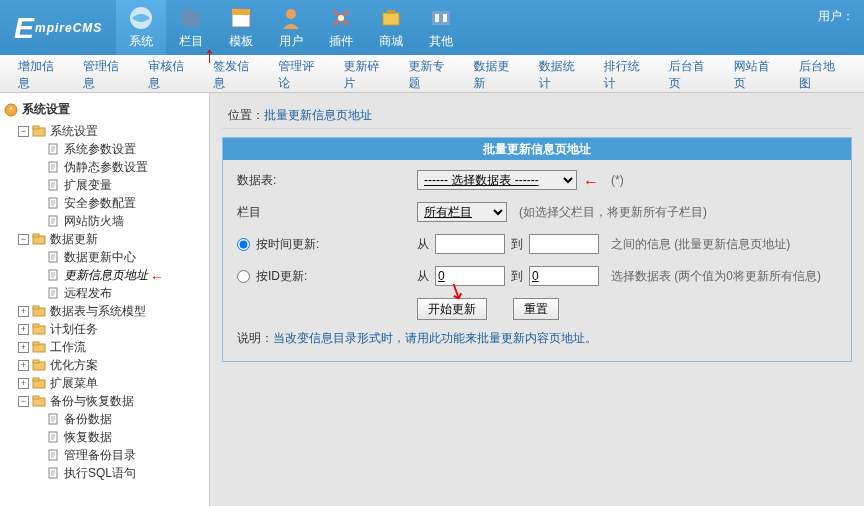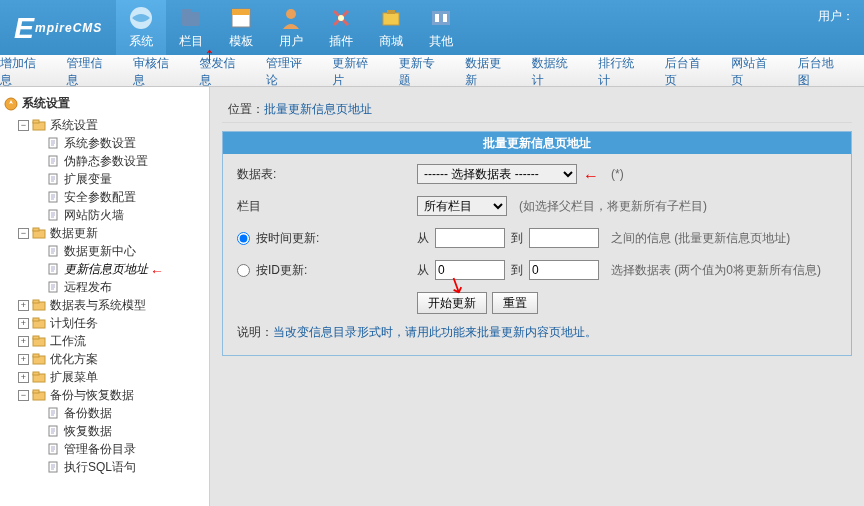--- a/index.html
+++ b/index.html
@@ -10,21 +10,21 @@
 .logo { display: flex; align-items: center; padding: 0 14px; font-size: 20px; font-style: italic; font-weight: bold; letter-spacing: 1px; }
 .logo .big { font-size: 30px; }
 .nav { display: flex; }
 .nav-item { width: 50px; display: flex; flex-direction: column; align-items: center; justify-content: center; cursor: pointer; position: relative; }
 .nav-item.active { background: linear-gradient(#5ab0e8, #4a9ed8); }
 .nav-item .icon { width: 26px; height: 26px; margin-bottom: 2px; display: flex; align-items: center; justify-content: center; }
 .nav-item span { font-size: 12px; color: #fff; }
 .user-label { margin-left: auto; padding: 8px 10px 0 0; align-self: flex-start; }
 
 
-.submenu { height: 32px; background: linear-gradient(#fdfdfd, #ebebeb); border-bottom: 1px solid #c8c8c8; display: flex; align-items: flex-start; }
+.submenu { height: 38px; background: linear-gradient(#fdfdfd, #ebebeb); border-bottom: 1px solid #c8c8c8; display: flex; align-items: flex-end; padding-left: 18px; }
 .submenu a { color: #2a6aa8; text-decoration: none; margin-right: 24px; cursor: pointer; }
 
 
 .main { display: flex; height: calc(506px - 55px - 28px); }
 .sidebar { width: 210px; border-right: 1px solid #d0d0d0; padding: 8px 4px; overflow: auto; background: #fff; }
 .content { flex: 1; padding: 10px 12px; background: #e5e5e5; }
 
 
 .tree-title { display: flex; align-items: center; font-weight: bold; color: #333; margin-bottom: 4px; }
 .tree-title svg { margin-right: 4px; }
@@ -40,24 +40,24 @@
 
 
 .breadcrumb { padding: 4px 6px; color: #333; border-bottom: 1px solid #d8d8d8; margin-bottom: 8px; }
 .breadcrumb a { color: #1a5fa0; text-decoration: none; }
 .panel { border: 1px solid #8fbde0; }
 .panel-title { background: #4a9ed8; color: #fff; text-align: center; height: 22px; line-height: 22px; font-weight: bold; }
 .panel-body { padding: 10px 14px 14px; }
 .frow { display: flex; align-items: center; margin-bottom: 12px; }
 .flabel { width: 180px; color: #333; display: flex; align-items: center; }
 .finput { display: flex; align-items: center; gap: 6px; color: #333; flex-wrap: wrap; }
-select, input[type=text] { border: 1px solid #888; height: 20px; padding: 0 2px; font-size: 12px; }
+select, input[type=text] { border: 1px solid #888; height: 20px; padding: 0 2px; font-size: 12px; text-decoration: underline; }
 input[type=text] { width: 70px; }
 .hint { color: #666; margin-left: 6px; }
-.btns { margin-left: 180px; margin-bottom: 10px; display: flex; gap: 5px; }
+.btns { margin-left: 180px; margin-bottom: 10px; display: flex; gap: 26px; }
 button.form-btn { border: 1px solid #888; background: linear-gradient(#fefefe,#e6e6e6); height: 22px; padding: 0 10px; cursor: pointer; }
 .note { color: #1a5fa0; margin-top: 4px; }
 .note .lbl { color: #333; }
 
 
 .red-arrow { position: absolute; color: #e00; font-size: 22px; pointer-events: none; }
 .pos-rel { position: relative; }
 
 
 .folder-closed { fill: #f5c56b; stroke: #c79a3a; }

